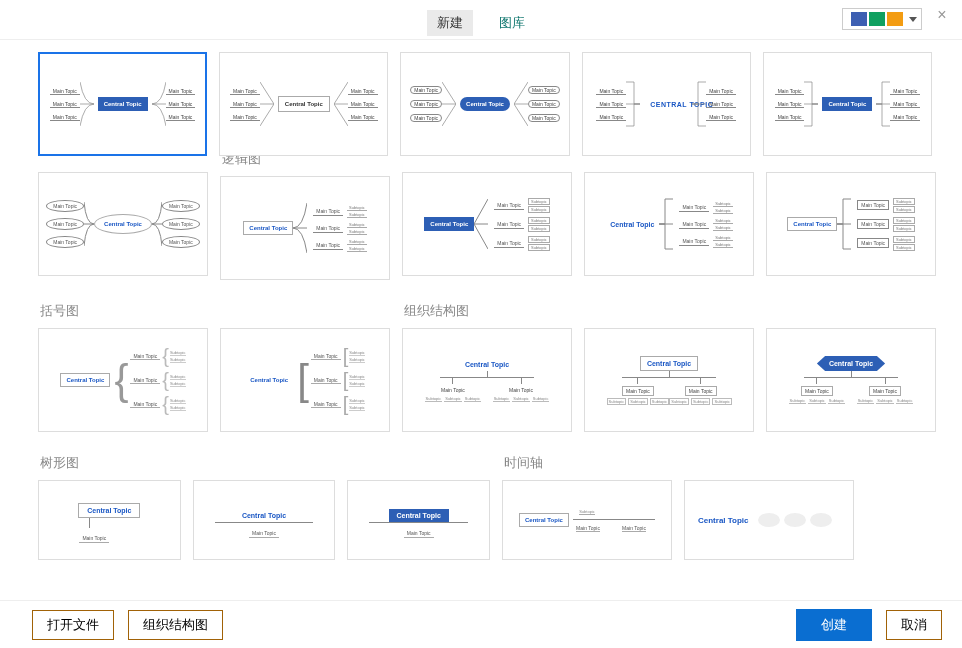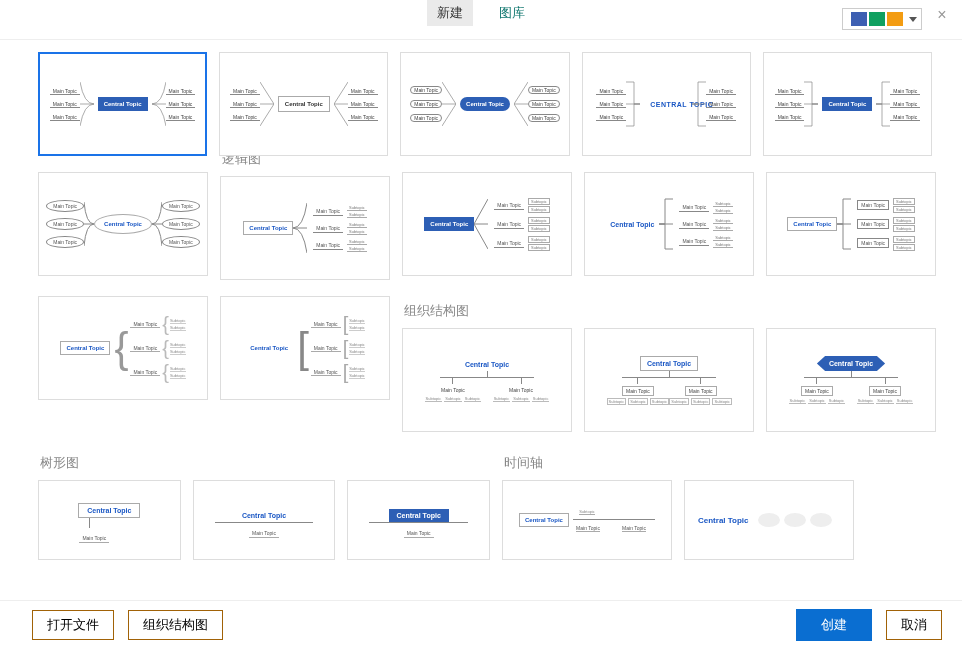--- a/index.html
+++ b/index.html
@@ -24,21 +24,21 @@
     top: 6px;
     font-size: 16px;
     color: #999;
     cursor: pointer;
     width: 20px;
     text-align: center;
   }
   .tabs {
     position: absolute;
     left: 50%;
-    top: 0;
+    top: 10px;
     transform: translateX(-50%);
     display: flex;
     gap: 16px;
   }
   .tab {
     padding: 4px 10px;
     cursor: pointer;
     color: #0f766e;
   }
   .tab.active {
@@ -563,20 +563,21 @@
                 </div>
               </div>
           </div>
         </div>
       </div>
     </div>
   </div>
 
   <div style="display:flex; gap:12px;">
     <div style="width:352px;">
+      <div class="section-title">括号图</div>
       <div class="row">
         <div class="card">
           <div class="bracket">
             <div class="root">Central Topic</div>
             <div class="brace">{</div>
             <div class="items">
               <div class="it">
                   <div class="ml">Main Topic</div>
                   <div class="br2">{</div>
                   <div class="subs">

